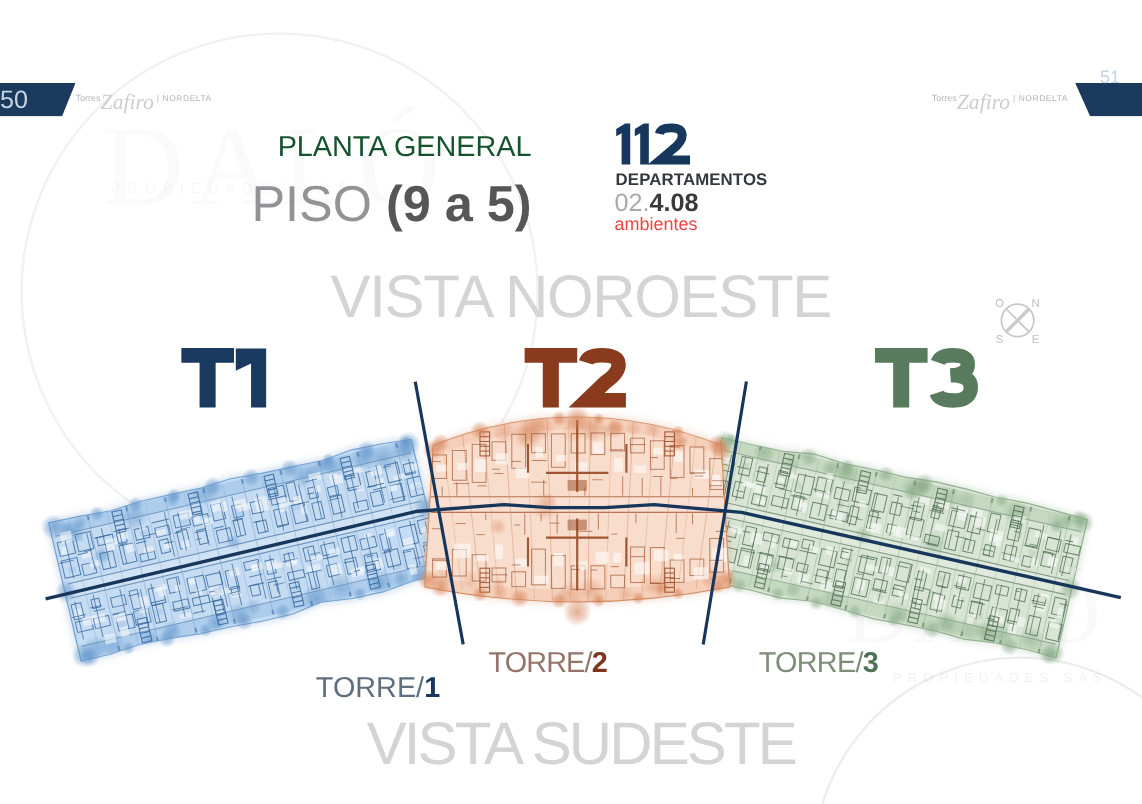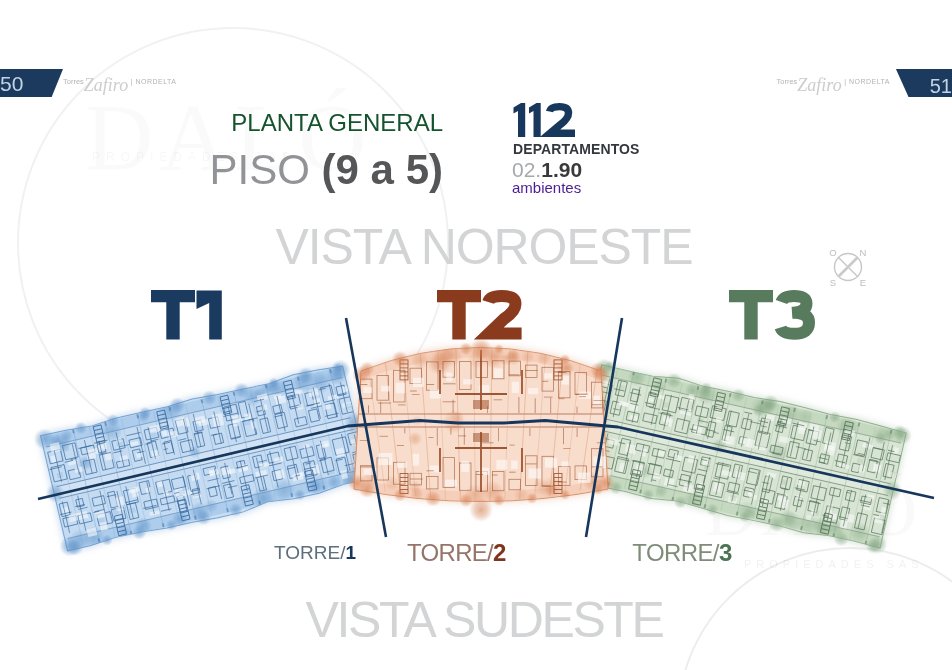--- a/index.html
+++ b/index.html
@@ -1163,57 +1163,57 @@
 <div class="abs" style="left:0;top:69px;width:63px;height:28px;background:#1b3a5e;clip-path:polygon(0 0,100% 0,82% 100%,0 100%);"></div>
 
 <div class="abs" style="left:0;top:72px;width:54px;font-size:21px;color:#c3d3e3;">50</div>
 
 <div class="abs" style="left:63px;top:75px;white-space:nowrap;color:#b5b5b5;">
 <span style="font-size:7.5px;vertical-align:7px;">Torres</span><span style="font-family:'Liberation Serif',serif;font-style:italic;font-size:18px;color:#cdcdcd;">Zafiro</span><span style="font-size:7px;vertical-align:7px;letter-spacing:0.5px;color:#b3b3b3;"> | NORDELTA</span>
 </div>
 
 <div class="abs" style="left:889px;top:69px;width:63px;height:28px;background:#1b3a5e;clip-path:polygon(11% 0,100% 0,100% 100%,31% 100%);"></div>
 
-<div class="abs" style="left:898px;top:75px;width:54px;text-align:right;font-size:20px;color:#c3d3e3;">51</div>
+<div class="abs" style="left:898px;top:56px;width:54px;text-align:center;font-size:15px;color:#c3d3e3;">51</div>
 
 <div class="abs" style="left:640px;top:75px;width:250px;text-align:right;white-space:nowrap;color:#b5b5b5;">
 <span style="font-size:7.5px;vertical-align:7px;">Torres</span><span style="font-family:'Liberation Serif',serif;font-style:italic;font-size:18px;color:#cdcdcd;">Zafiro</span><span style="font-size:7px;vertical-align:7px;letter-spacing:0.5px;color:#b3b3b3;"> | NORDELTA</span>
 </div>
 
 <div class="abs" style="left:0;top:109px;width:443px;text-align:right;font-size:24px;color:#14532d;letter-spacing:0px;">PLANTA GENERAL</div>
 
 <div class="abs" style="left:0;top:146px;width:443px;text-align:right;font-size:42px;color:#919396;letter-spacing:0px;">PISO <b style="color:#555658;">(9 a 5)</b></div>
 
 <svg class="abs" style="left:513px;top:101px;" width="70" height="40" viewBox="0 0 70 40">
 <path fill="#17375c" d="M5 36 L5 10 L0.5 12.5 L0.5 6.5 L8 2 L12.2 2 L12.2 36 Z"></path>
 <path fill="#17375c" d="M20.5 36 L20.5 10 L16 12.5 L16 6.5 L23.5 2 L27.7 2 L27.7 36 Z"></path>
 <path fill="none" stroke="#17375c" stroke-width="7.4" d="M36.5 10.5 Q37.5 5.6 46.5 5.6 Q55.5 5.6 55.5 12 Q55.5 17.5 47.5 23.5 L37 32.3 L62 32.3"></path>
 </svg>
 
 <div class="abs" style="left:513px;top:141px;font-size:14px;font-weight:bold;color:#33383f;letter-spacing:0.1px;">DEPARTAMENTOS</div>
 
-<div class="abs" style="left:512px;top:158px;font-size:21px;color:#a7a9ac;">02.<b style="color:#3a3a3b;">1.90</b></div>
-
-<div class="abs" style="left:512px;top:179px;font-size:15px;color:#4c1d95;">ambientes</div>
+<div class="abs" style="left:512px;top:158px;font-size:21px;color:#a7a9ac;">02.<b style="color:#3a3a3b;">4.08</b></div>
+
+<div class="abs" style="left:512px;top:179px;font-size:15px;color:#ef4444;">ambientes</div>
 
 <div class="abs" style="left:8px;top:218px;width:952px;text-align:center;font-size:50px;color:#d3d4d5;letter-spacing:-1.1px;">VISTA NOROESTE</div>
 
 <div class="abs" style="left:8px;top:591px;width:952px;text-align:center;font-size:50px;color:#d3d4d5;letter-spacing:-2.4px;">VISTA SUDESTE</div>
 
 <svg class="abs" style="left:151px;top:290px;" width="75" height="51" viewBox="0 0 75 51">
 <path fill="#1a3a60" d="M0 0 L44 0 L44 12.2 L28.7 12.2 L28.7 49.5 L15.3 49.5 L15.3 12.2 L0 12.2 Z"></path>
 <path fill="#1a3a60" d="M45.5 0.5 L70.8 0.5 L70.8 49.5 L58.2 49.5 L58.2 13 L45.5 19 Z"></path>
 </svg>
 
 <svg class="abs" style="left:437px;top:290px;" width="90" height="51" viewBox="0 0 90 51">
 <path fill="#8a3a1d" d="M0 0 L44 0 L44 12.2 L28.7 12.2 L28.7 49.5 L15.3 49.5 L15.3 12.2 L0 12.2 Z"></path>
 <path fill="none" stroke="#8a3a1d" stroke-width="12" d="M51.2 12 Q53 6 64.5 6 Q78.5 6 78.5 14 Q78.5 21 67.5 28.5 L51.8 43.5 L84.6 43.5"></path>
 </svg>
 
 <svg class="abs" style="left:729px;top:290px;" width="90" height="51" viewBox="0 0 90 51">
 <path fill="#587b5e" d="M0 0 L44 0 L44 12.2 L28.7 12.2 L28.7 49.5 L15.3 49.5 L15.3 12.2 L0 12.2 Z"></path>
 <path fill="none" stroke="#587b5e" stroke-width="12" d="M52.5 12 Q54.5 6 65 6 Q77.5 6 77.5 13.5 Q77.5 20.5 67.5 22.5 L63 22.8 M64.5 22.6 Q80 23.3 80 32.5 Q80 43.7 65.5 43.7 Q53.5 43.7 51.5 37.5"></path>
 </svg>
 
-<div class="abs" style="left:245px;top:542px;width:140px;text-align:center;font-size:19px;color:#5d6e7c;letter-spacing:0px;">TORRE/<b style="color:#17375c;">1</b></div>
+<div class="abs" style="left:245px;top:560px;width:140px;text-align:center;font-size:24px;color:#5d6e7c;letter-spacing:0px;">TORRE/<b style="color:#17375c;">1</b></div>
 
 <div class="abs" style="left:407px;top:539px;width:140px;text-align:left;font-size:24px;color:#95756a;letter-spacing:-0.7px;">TORRE/<b style="color:#7e351c;">2</b></div>
 
 <div class="abs" style="left:612px;top:539px;width:140px;text-align:center;font-size:24px;color:#7e8d78;letter-spacing:-0.6px;">TORRE/<b style="color:#4e7354;">3</b></div>
 </body></html>

